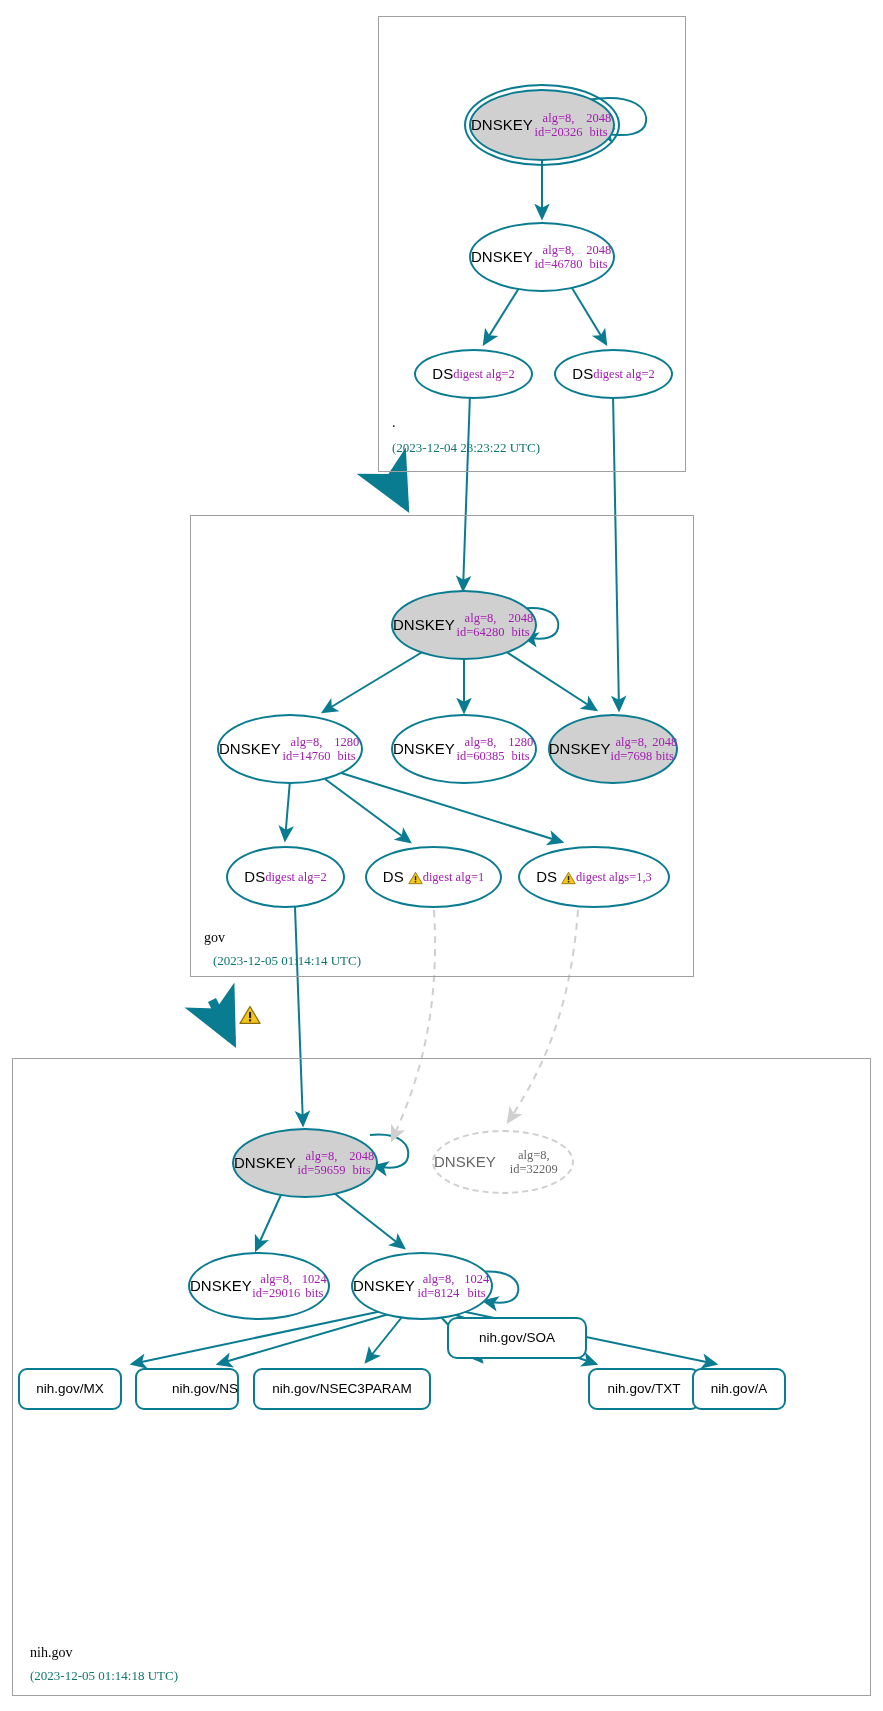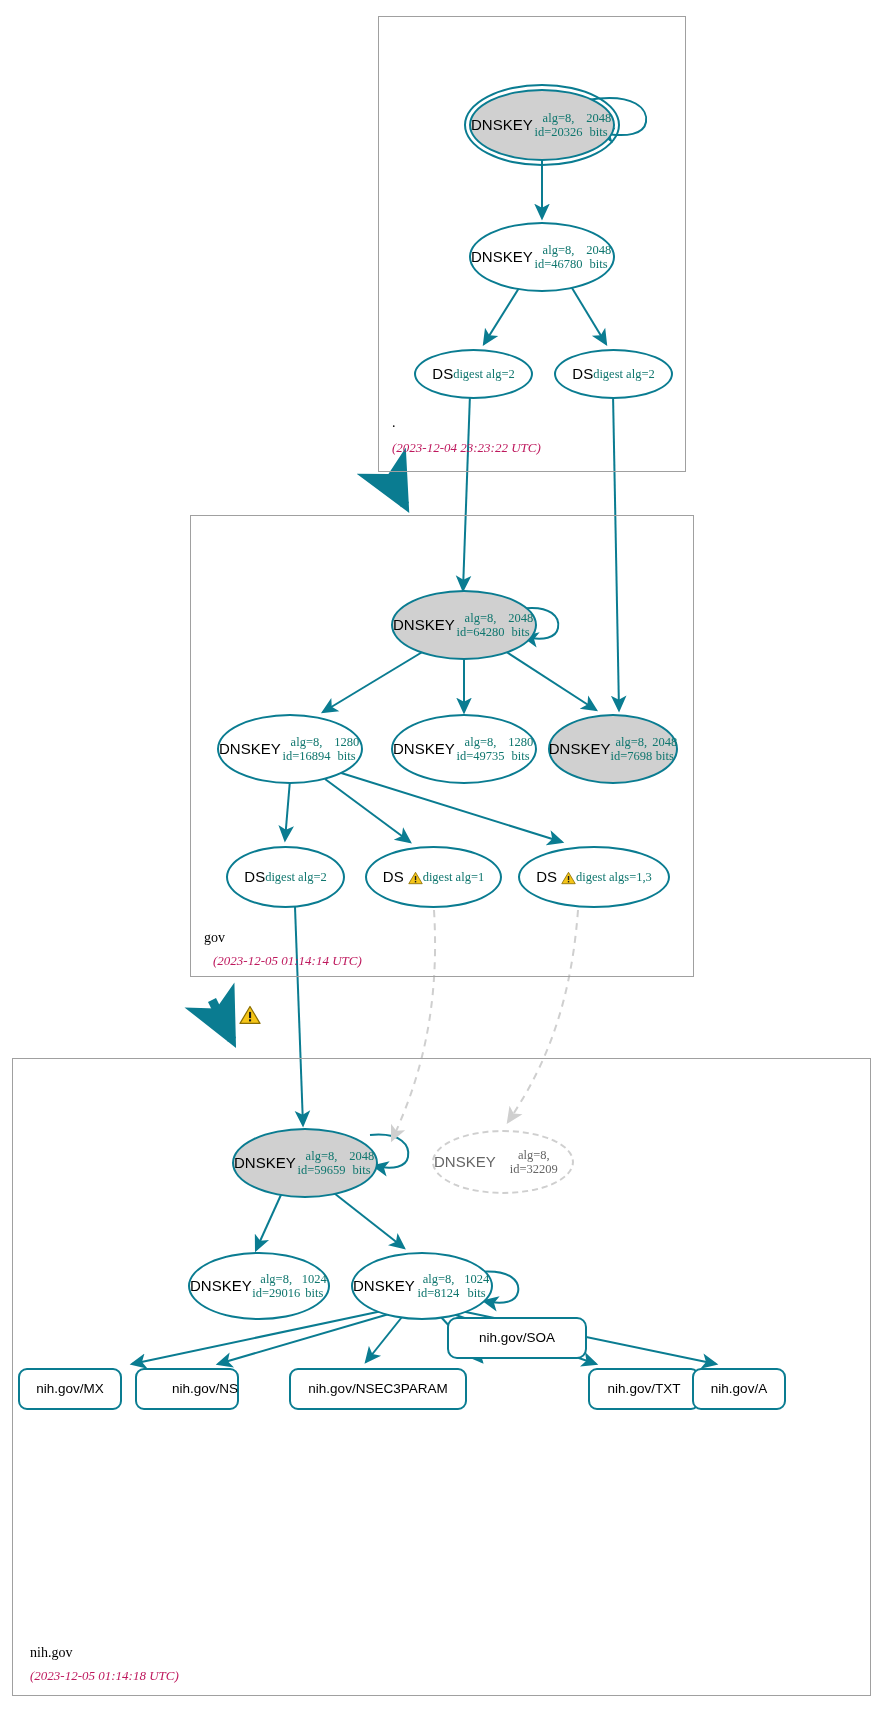--- a/index.html
+++ b/index.html
@@ -36,23 +36,22 @@
     position: absolute;
     font-family: "Liberation Serif", serif;
     font-size: 14px;
     color: #000000;
     white-space: nowrap;
   }
   .zone-time {
     position: absolute;
     font-family: "Liberation Serif", serif;
     font-size: 13px;
-    color: #be185d;
+    color: #0f766e;
     white-space: nowrap;
-    font-style: italic;
   }
   
   .node {
     position: absolute;
     box-sizing: border-box;
     display: flex;
     flex-direction: row;
     align-items: center;
     justify-content: center;
     text-align: center;
@@ -88,21 +87,21 @@
     font-family: "Liberation Sans", sans-serif;
     font-size: 15px;
     color: #000000;
     display: flex;
     align-items: center;
     gap: 4px;
   }
   .n-sub {
     font-family: "Liberation Serif", serif;
     font-size: 12.5px;
-    color: #0f766e;
+    color: #a21caf;
   }
   .node.dashtext .n-title,
   .node.dashtext .n-sub {
     color: #666666;
   }
   .rrset .n-title {
     font-size: 13.5px;
   }
   .warn-inline {
     display: inline-flex;
@@ -223,27 +222,27 @@
   <div class="zone-time" style="left:213px; top:953px;">(2023-12-05 01:14:14 UTC)</div>
 
   <div class="node ellipse filled" style="left:391px; top:590px; width:146px; height:70px;">
     <div class="n-title">DNSKEY</div>
     <div class="n-sub">alg=8, id=64280</div>
     <div class="n-sub">2048 bits</div>
   </div>
 
   <div class="node ellipse" style="left:217px; top:714px; width:146px; height:70px;">
     <div class="n-title">DNSKEY</div>
-    <div class="n-sub">alg=8, id=16894</div>
+    <div class="n-sub">alg=8, id=14760</div>
     <div class="n-sub">1280 bits</div>
   </div>
 
   <div class="node ellipse" style="left:391px; top:714px; width:146px; height:70px;">
     <div class="n-title">DNSKEY</div>
-    <div class="n-sub">alg=8, id=49735</div>
+    <div class="n-sub">alg=8, id=60385</div>
     <div class="n-sub">1280 bits</div>
   </div>
 
   <div class="node ellipse filled" style="left:548px; top:714px; width:130px; height:70px;">
     <div class="n-title">DNSKEY</div>
     <div class="n-sub">alg=8, id=7698</div>
     <div class="n-sub">2048 bits</div>
   </div>
 
   <div class="node ellipse" style="left:226px; top:846px; width:119px; height:62px;">
@@ -313,21 +312,21 @@
     <div class="n-sub">alg=8, id=8124</div>
     <div class="n-sub">1024 bits</div>
   </div>
 
   <div class="node rrset" style="left:18px; top:1368px; width:104px; height:42px;">
     <div class="n-title">nih.gov/MX</div>
   </div>
   <div class="node rrset" style="left:135px; top:1368px; width:104px; height:42px;padding-left:36px;">
     <div class="n-title">nih.gov/NS</div>
   </div>
-  <div class="node rrset" style="left:253px; top:1368px; width:178px; height:42px;margin-left:36px;">
+  <div class="node rrset" style="left:253px; top:1368px; width:178px; height:42px;">
     <div class="n-title">nih.gov/NSEC3PARAM</div>
   </div>
   <div class="node rrset" style="left:447px; top:1317px; width:140px; height:42px;border-radius:10px;">
     <div class="n-title">nih.gov/SOA</div>
   </div>
   <div class="node rrset" style="left:576px; top:1368px; width:112px; height:42px;margin-left:12px;">
     <div class="n-title">nih.gov/TXT</div>
   </div>
   <div class="node rrset" style="left:692px; top:1368px; width:94px; height:42px;">
     <div class="n-title">nih.gov/A</div>

